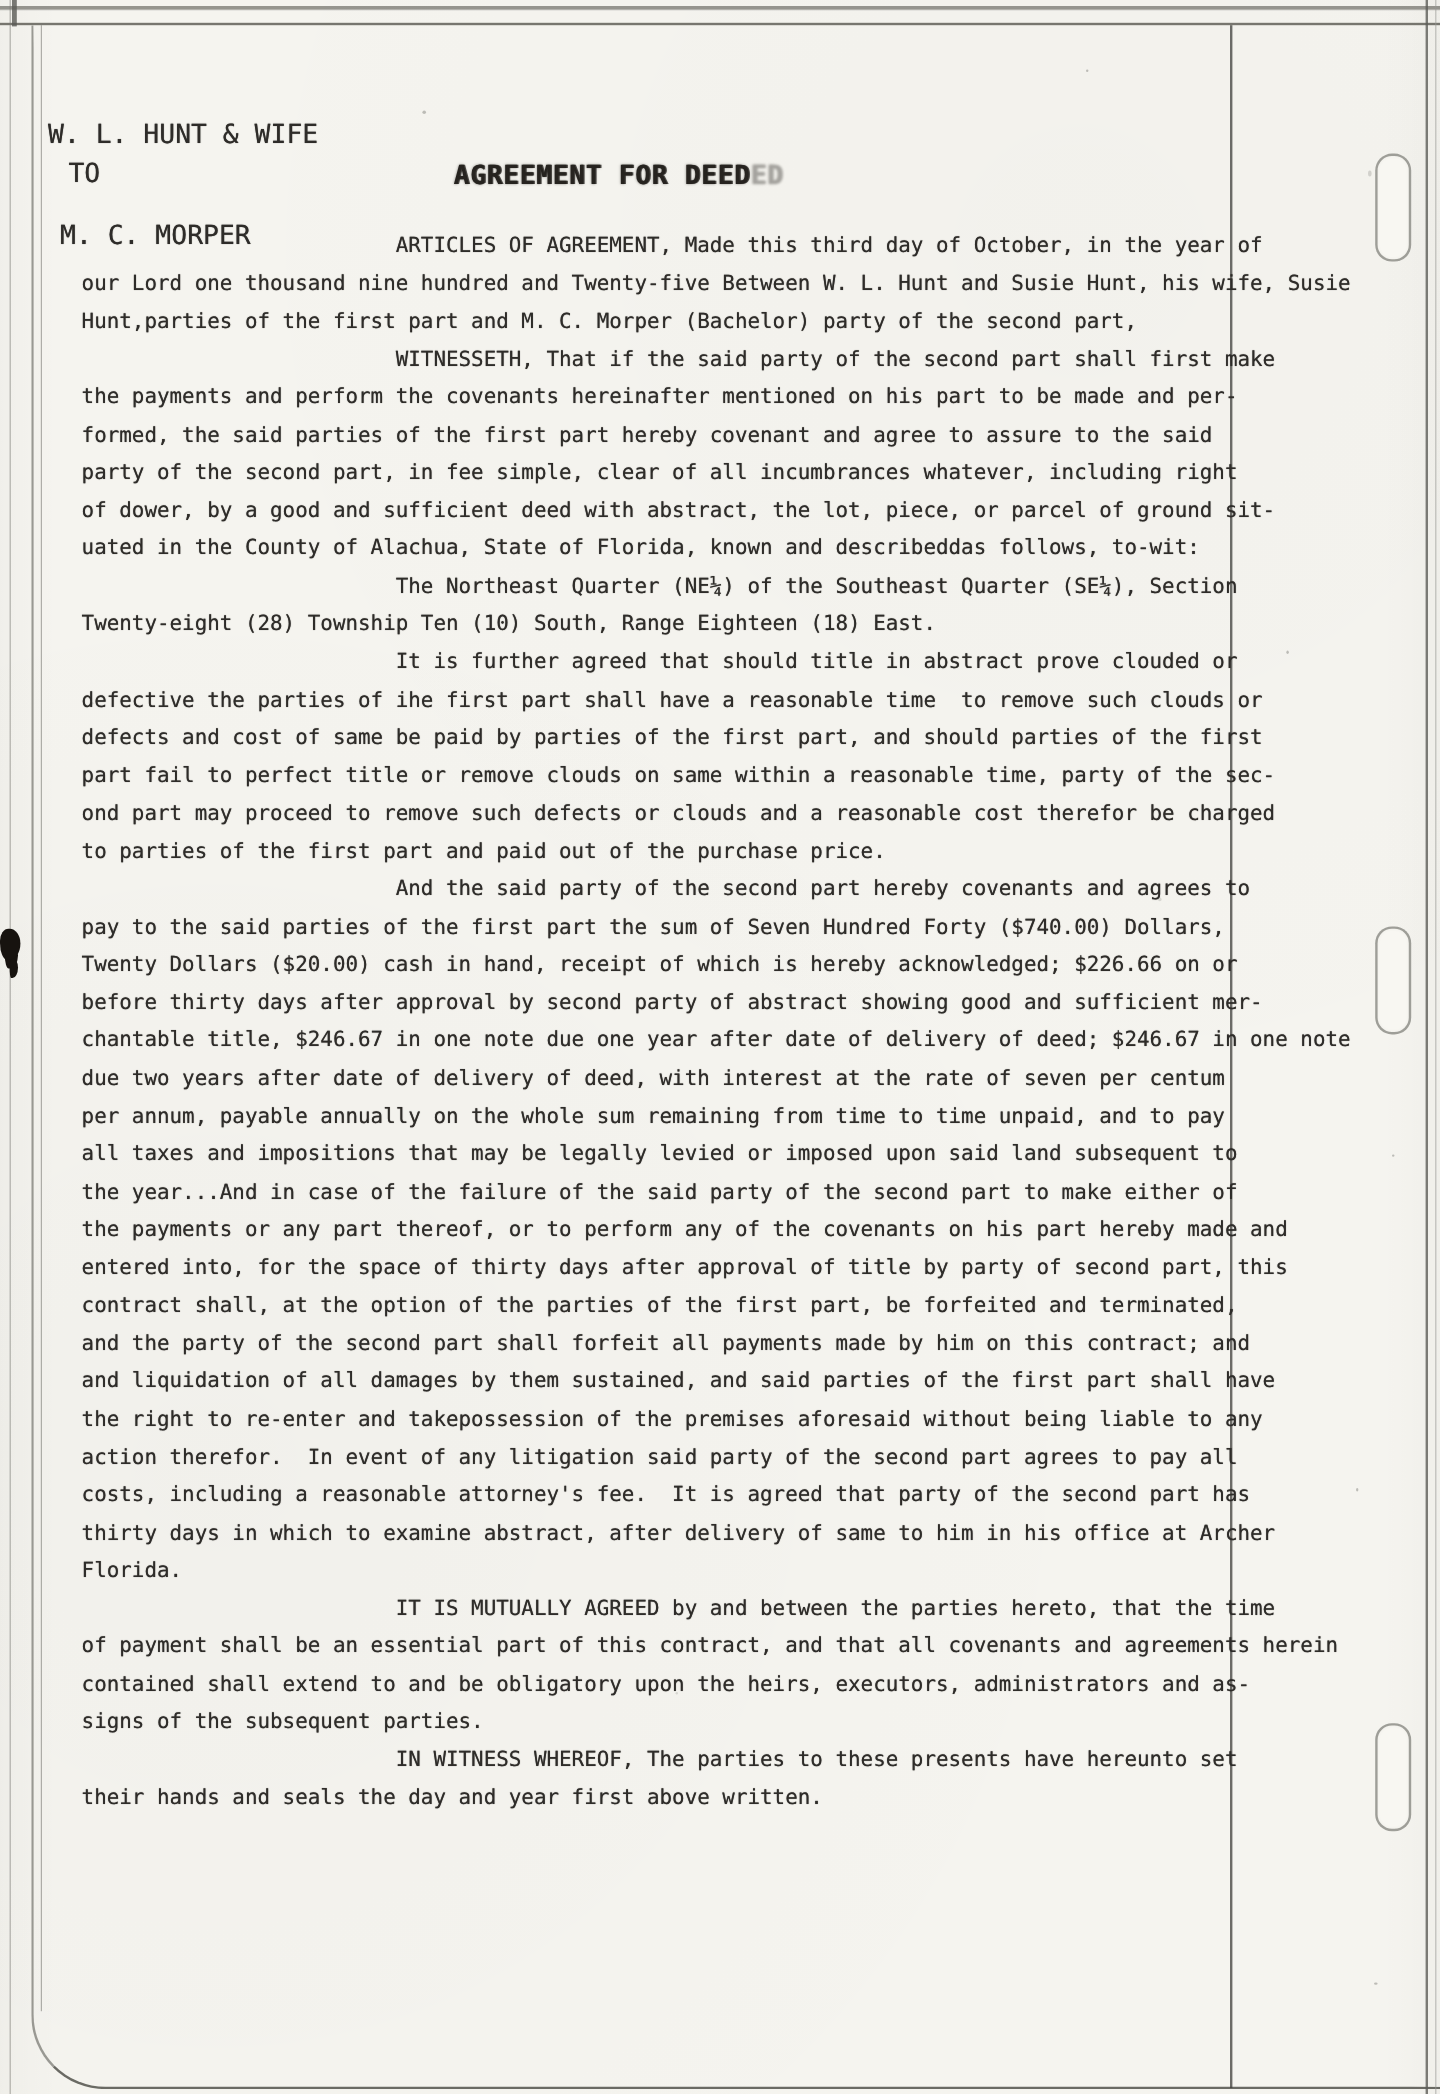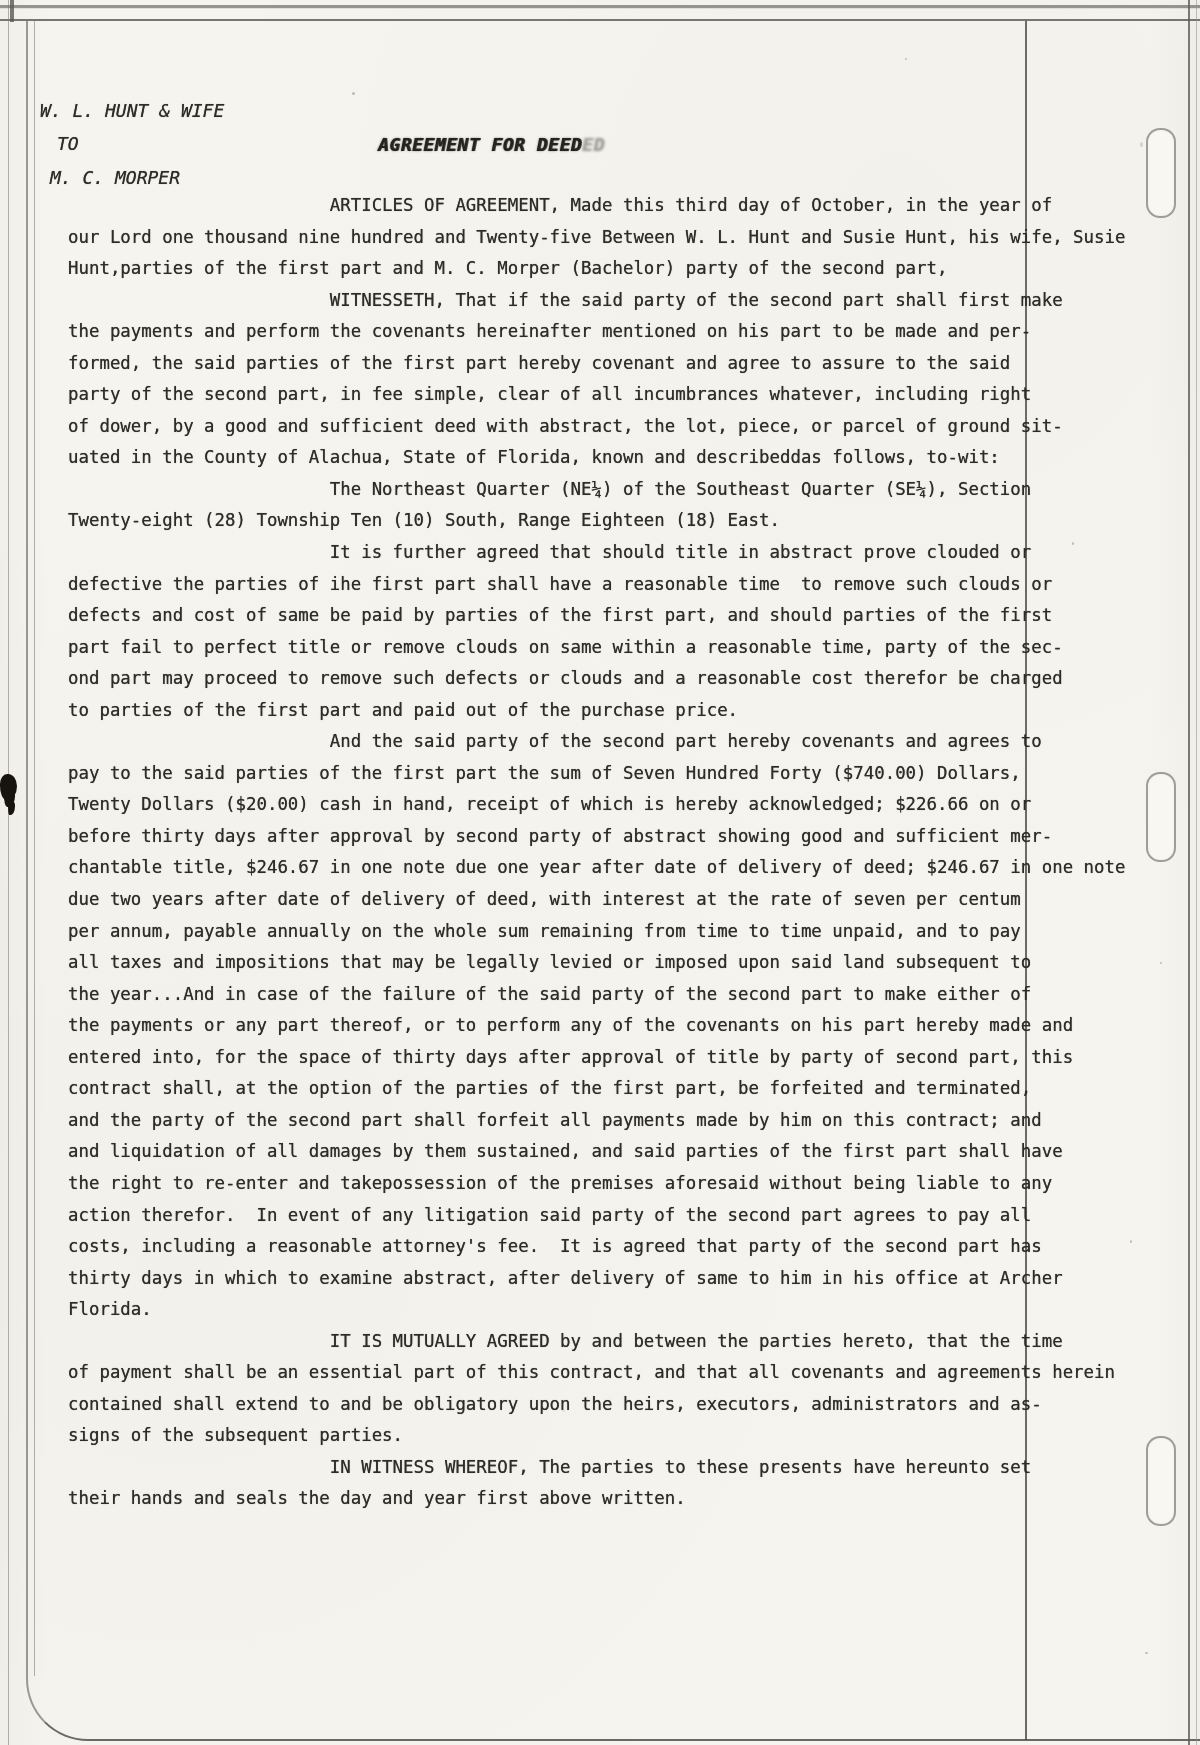--- a/index.html
+++ b/index.html
@@ -28,25 +28,25 @@
   .right-edge-2{left:1196px;top:0;width:1px;height:1745px;background:rgba(152,152,148,.6);}
   
   .slot{position:absolute;left:1146px;width:26px;height:86px;border:2px solid rgba(128,128,122,.75);
     border-radius:14px;background:#f8f7f2;box-shadow:inset 0 0 3px rgba(0,0,0,.05);}
   .slot-1{top:128px;} .slot-2{top:772px;} .slot-3{top:1436px;}
   
   .ink-blot{position:absolute;left:0;top:774px;width:17px;height:26px;background:#17130f;
     border-radius:46% 58% 62% 40% / 42% 52% 58% 60%;
     box-shadow:3px 20px 0 -5px #17130f, 1px 10px 0 -3px #17130f;}
   
-  .t{position:absolute;font-size:18px;color:#2e2c29;white-space:pre;
-     text-shadow:0 0 .7px rgba(46,44,41,.85);font-style:italic;}
+  .t{position:absolute;font-size:22px;color:#2e2c29;white-space:pre;
+     text-shadow:0 0 .7px rgba(46,44,41,.85);}
   .grantor{left:40px;top:100px;}
   .connector{left:57px;top:133px;}
-  .grantee{left:40px;top:167px;padding-left:10px;}
+  .grantee{left:40px;top:184px;padding-left:10px;}
   .doc-title{left:378px;top:134px;font-weight:bold;letter-spacing:.5px;color:#26231f;
      text-shadow:1px 0 0 rgba(38,35,31,.8), 0 0 2.2px rgba(38,35,31,.55);}
   .title-smudge{opacity:.38;filter:blur(1.1px);}
   .body-lines{position:absolute;left:40px;top:190px;font-size:17.4px;line-height:31.55px;
      color:#2e2c29;text-shadow:0 0 .7px rgba(46,44,41,.8);margin-left:28px;}
   .tline{white-space:pre;height:31.55px;}
   
   .speck{position:absolute;border-radius:50%;background:rgba(72,72,66,.32);}
 </style>
 </head>

